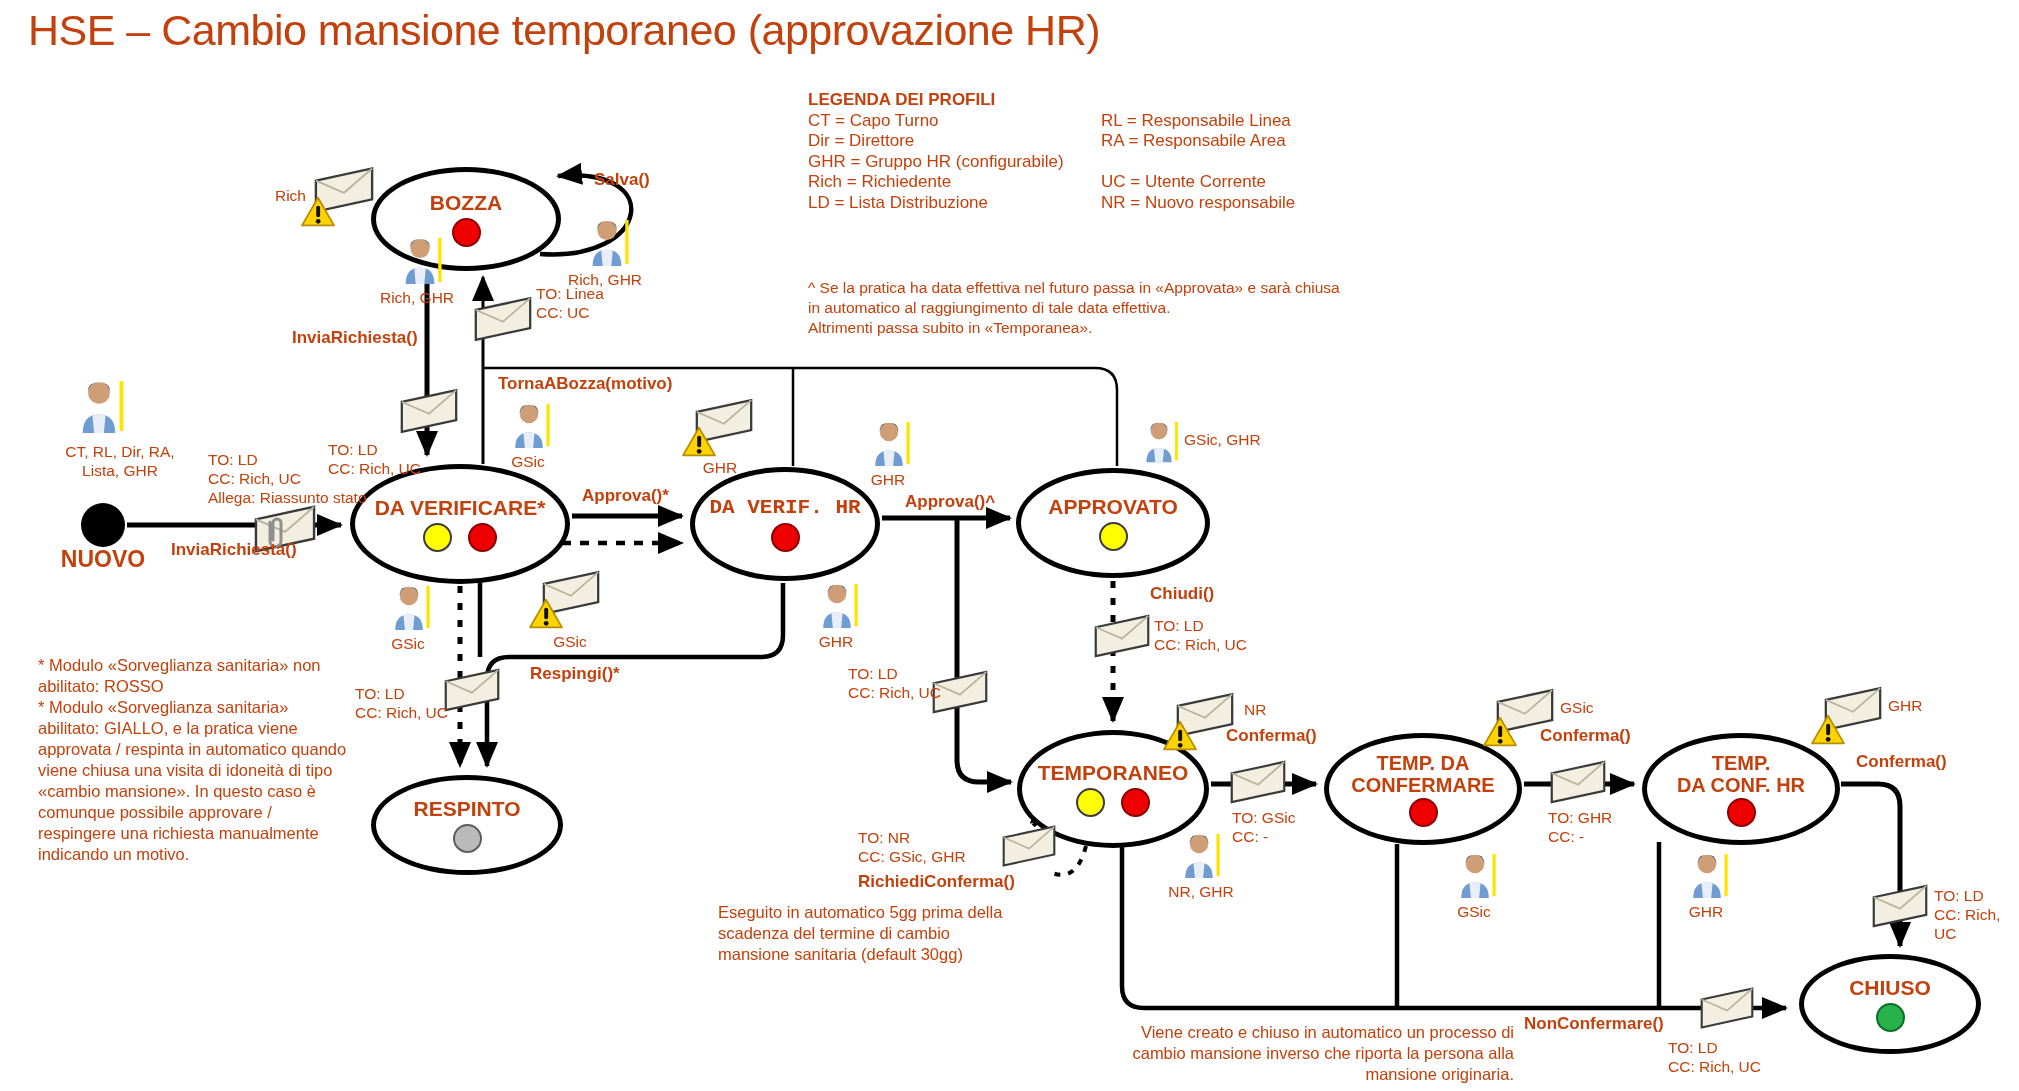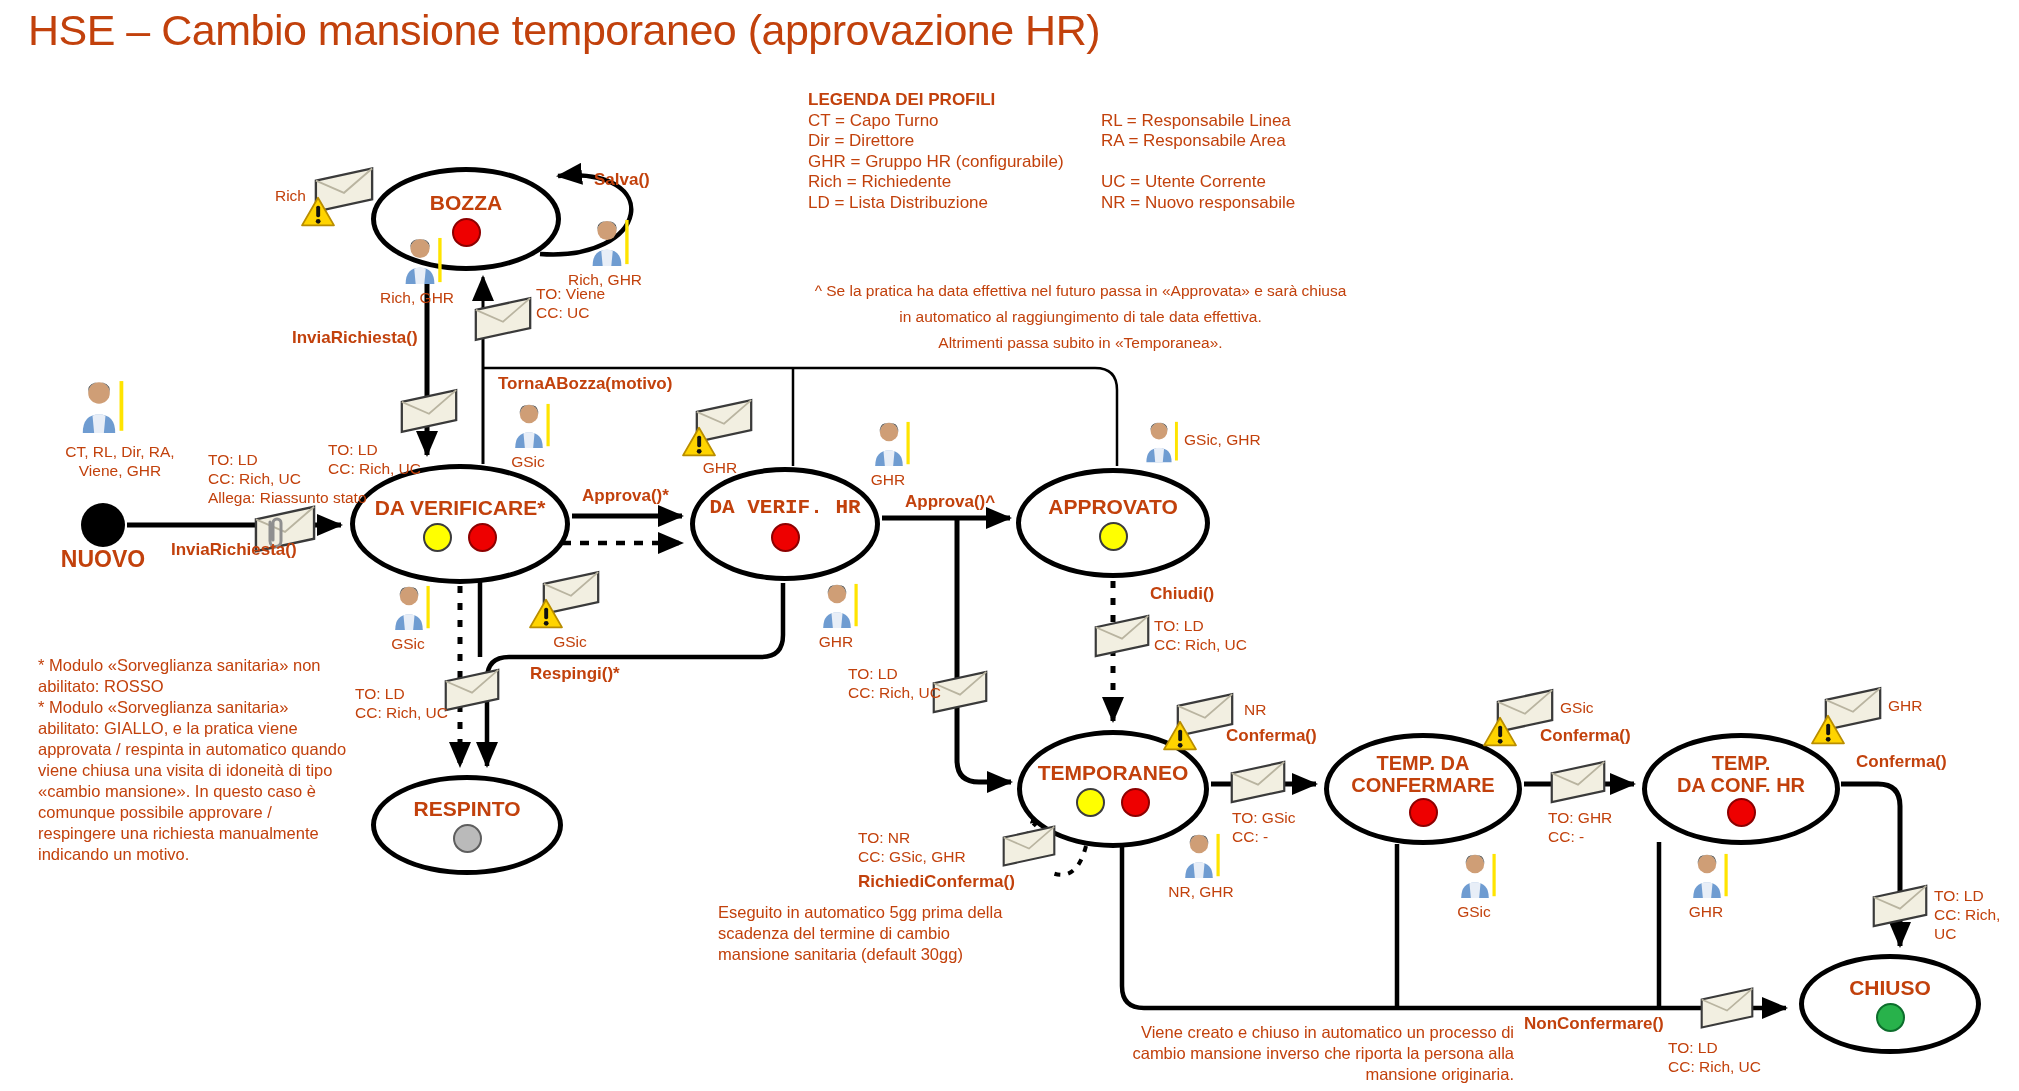--- a/index.html
+++ b/index.html
@@ -4,21 +4,21 @@
 <style>
   html,body{margin:0;padding:0;background:#fff;}
   .diagram{position:relative;width:2019px;height:1091px;background:#fff;overflow:hidden;
            font-family:"Liberation Sans",sans-serif;color:#c2410c;}
   .title{position:absolute;left:28px;top:6px;font-size:43px;font-weight:400;letter-spacing:-.5px;white-space:nowrap;}
   .legend{position:absolute;left:808px;top:90px;font-size:17px;line-height:20.5px;}
   .legend .hdr{font-weight:bold;}
   .legend-row{display:flex;}
   .legend-row .l{width:293px;}
   .note{position:absolute;font-size:16.5px;line-height:21px;white-space:pre-line;z-index:3;}
-  .note.small{font-size:15.5px;line-height:26px;text-align:center;}
+  .note.small{font-size:15.5px;line-height:20px;}
   .state{position:absolute;border:5px solid #000;border-radius:50%;background:#fff;display:flex;
          flex-direction:column;align-items:center;justify-content:center;text-align:center;z-index:2;box-sizing:border-box;}
   .state .lbl{font-weight:bold;font-size:21px;line-height:23px;white-space:pre-line;}
   .dots{display:flex;gap:16px;margin-top:4px;}
   .dot{width:29px;height:29px;border-radius:50%;box-sizing:border-box;}
   .dot.red{background:#ee0000;border:2px solid #8d0000;}
   .dot.yellow{background:#ffff00;border:2px solid #3c3c3c;}
   .dot.green{background:#28b24b;border:2px solid #0d6e2c;}
   .dot.gray{background:#bababa;border:2px solid #5e5e5e;}
   .startdot{position:absolute;width:44px;height:44px;border-radius:50%;background:#000;z-index:2;}
@@ -210,21 +210,21 @@
 
   <div class="icon" style="left:400px;top:388px;"><svg width="58" height="46">
         <use href="#sym-env"></use>
       </svg></div>
   <div class="lab" style="left:328px;top:440px;">TO: LD
 CC: Rich, UC</div>
 
   <div class="icon" style="left:474px;top:296px;"><svg width="58" height="46">
         <use href="#sym-env"></use>
       </svg></div>
-  <div class="lab" style="left:536px;top:284px;">TO: Viene
+  <div class="lab" style="left:536px;top:284px;">TO: Linea
 CC: UC</div>
 
   <div class="icon" style="left:254px;top:504px;"><svg width="62" height="50">
         <use href="#sym-env"></use>
       </svg></div>
   <div class="icon" style="left:264px;top:514px;"><svg width="22" height="40">
         <use href="#sym-clip"></use>
       </svg></div>
   <div class="lab" style="left:208px;top:450px;">TO: LD
 CC: Rich, UC
@@ -333,21 +333,21 @@
 
   <div class="icon" style="left:583px;top:218px;"><svg width="48" height="50">
         <use href="#sym-person"></use>
       </svg></div>
   <div class="lab center" style="left:540px;top:270px;width:130px;">Rich, GHR</div>
 
   <div class="icon" style="left:72px;top:378px;"><svg width="54" height="58">
         <use href="#sym-person"></use>
       </svg></div>
   <div class="lab center" style="left:30px;top:442px;width:180px;">CT, RL, Dir, RA,
-Viene, GHR</div>
+Lista, GHR</div>
 
   <div class="icon" style="left:506px;top:402px;"><svg width="46" height="48">
         <use href="#sym-person"></use>
       </svg></div>
   <div class="lab center" style="left:498px;top:452px;width:60px;">GSic</div>
 
   <div class="icon" style="left:386px;top:584px;"><svg width="46" height="48">
         <use href="#sym-person"></use>
       </svg></div>
   <div class="lab center" style="left:378px;top:634px;width:60px;">GSic</div>

